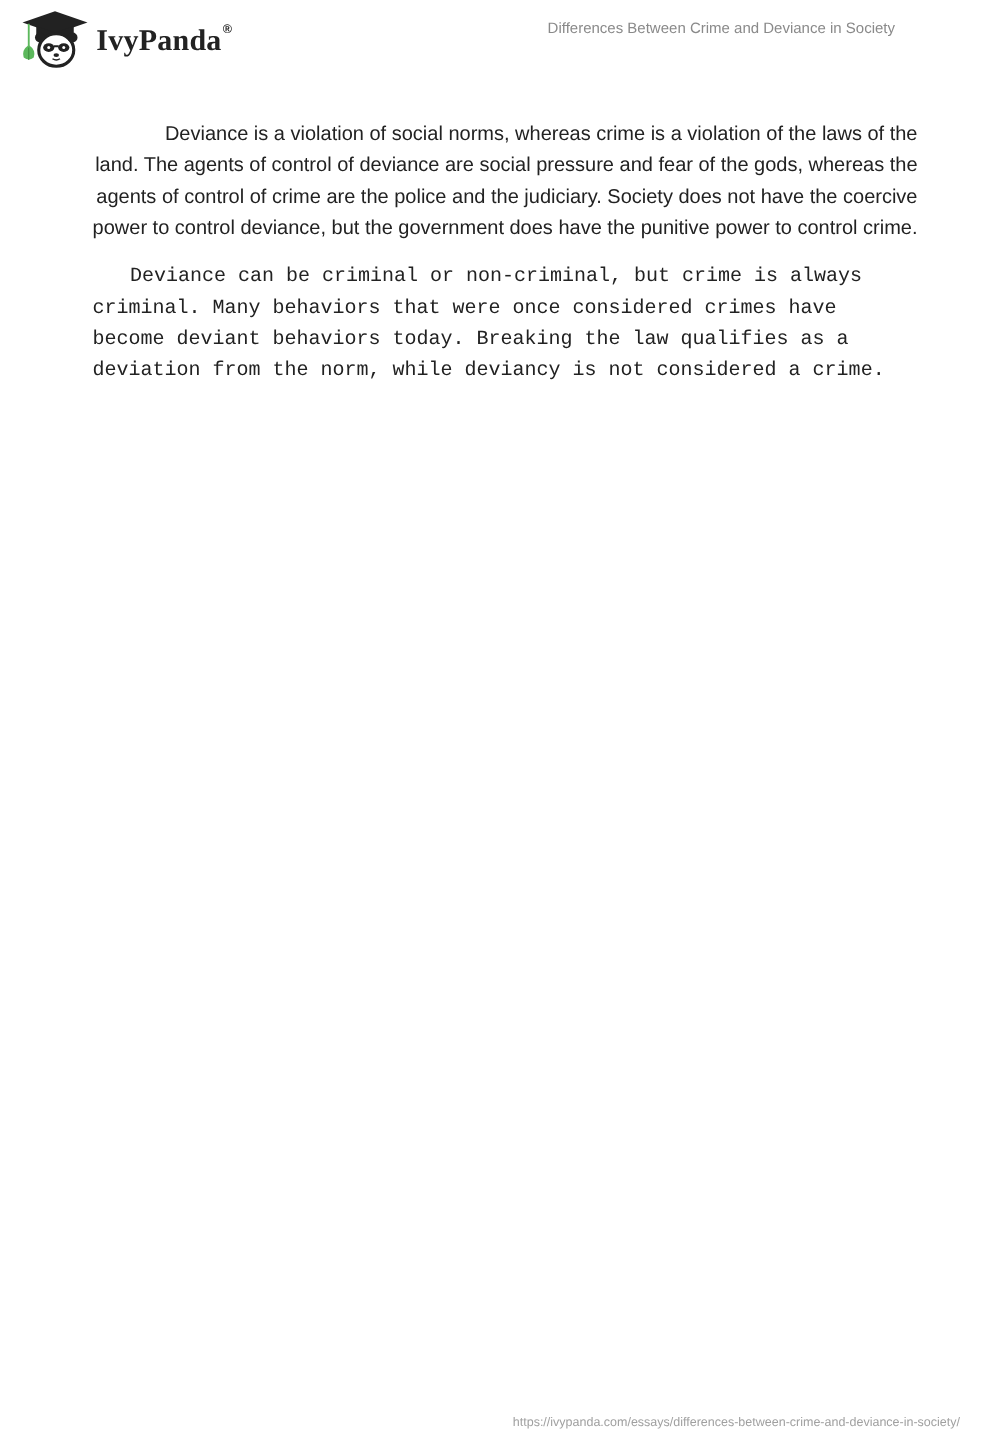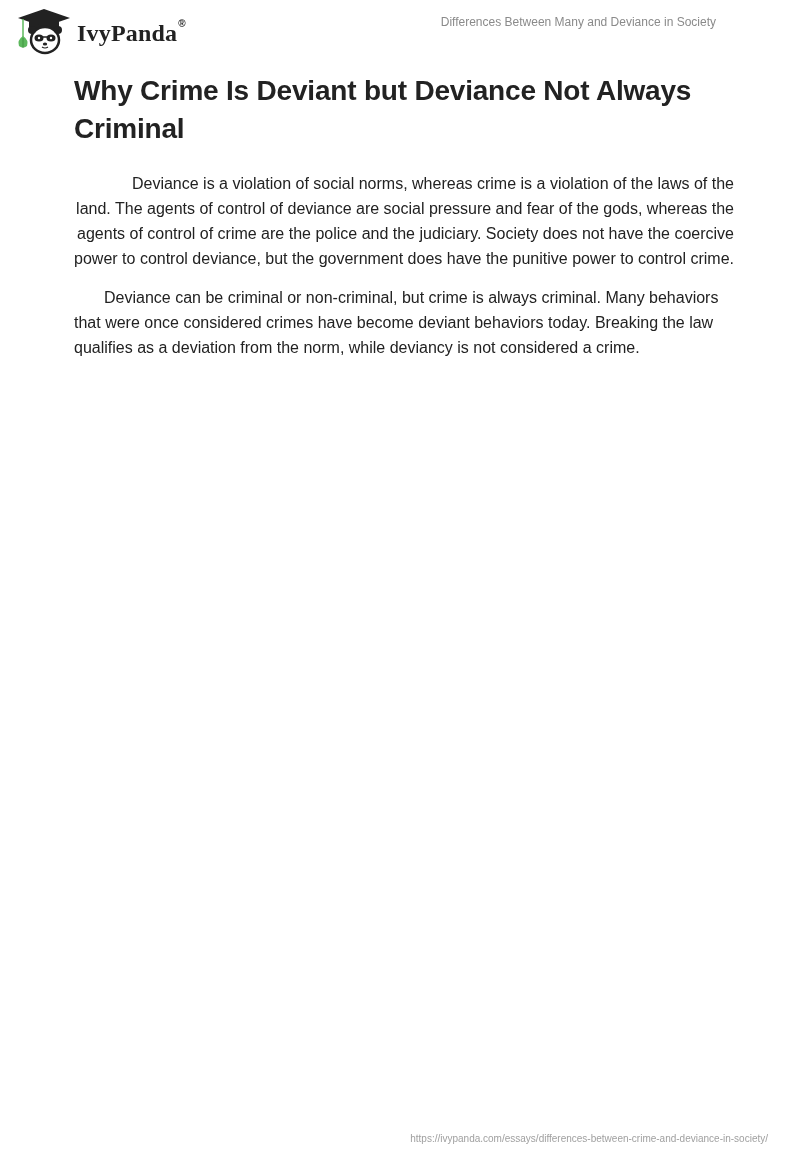--- a/index.html
+++ b/index.html
@@ -75,21 +75,21 @@
       letter-spacing: -0.2px;
     }
     .para {
       margin: 0;
       font-size: 16px;
       line-height: 25px;
       color: #222222;
       text-indent: 30px;
     }
     .para-1 { margin-top: 23px; text-align: right; }
-    .para-2 { margin-top: 14px; }
+    .para-2 { margin-top: 14px; font-family: Liberation Mono, monospace; }
     .footer-url {
       position: absolute;
       right: 32px;
       top: 1133px;
       font-size: 10px;
       color: #a0a0a0;
       text-decoration: none;
     }
   </style>
 </head>
@@ -115,22 +115,21 @@
       <ellipse cx="37" cy="31" rx="4.5" ry="3.5" fill="#222"></ellipse>
       <line x1="29" y1="30" x2="33" y2="30" stroke="#222" stroke-width="1.5"></line>
       <circle cx="25" cy="31" r="1.2" fill="#fff"></circle>
       <circle cx="37" cy="31" r="1.2" fill="#fff"></circle>
 
       <ellipse cx="31" cy="37" rx="2.2" ry="1.5" fill="#222"></ellipse>
       <path d="M28,40 Q31,42 34,40" stroke="#222" stroke-width="1.2" fill="none"></path>
     </svg>
     <span class="logo-text"><span>IvyPanda</span><span class="logo-reg">®</span></span>
   </a>
-  <div class="doc-title">Differences Between Many and Deviance in Society</div>
+  <div class="doc-title">Differences Between Crime and Deviance in Society</div>
 </header>
 
 <main class="main">
-  <h1>Why Crime Is Deviant but Deviance Not Always Criminal</h1>
   <p class="para para-1">Deviance is a violation of social norms, whereas crime is a violation of the laws of the land. The agents of control of deviance are social pressure and fear of the gods, whereas the agents of control of crime are the police and the judiciary. Society does not have the coercive power to control deviance, but the government does have the punitive power to control crime.</p>
   <p class="para para-2">Deviance can be criminal or non-criminal, but crime is always criminal. Many behaviors that were once considered crimes have become deviant behaviors today. Breaking the law qualifies as a deviation from the norm, while deviancy is not considered a crime.</p>
 </main>
 
 <a class="footer-url">https://ivypanda.com/essays/differences-between-crime-and-deviance-in-society/</a>
 
 </body></html>

